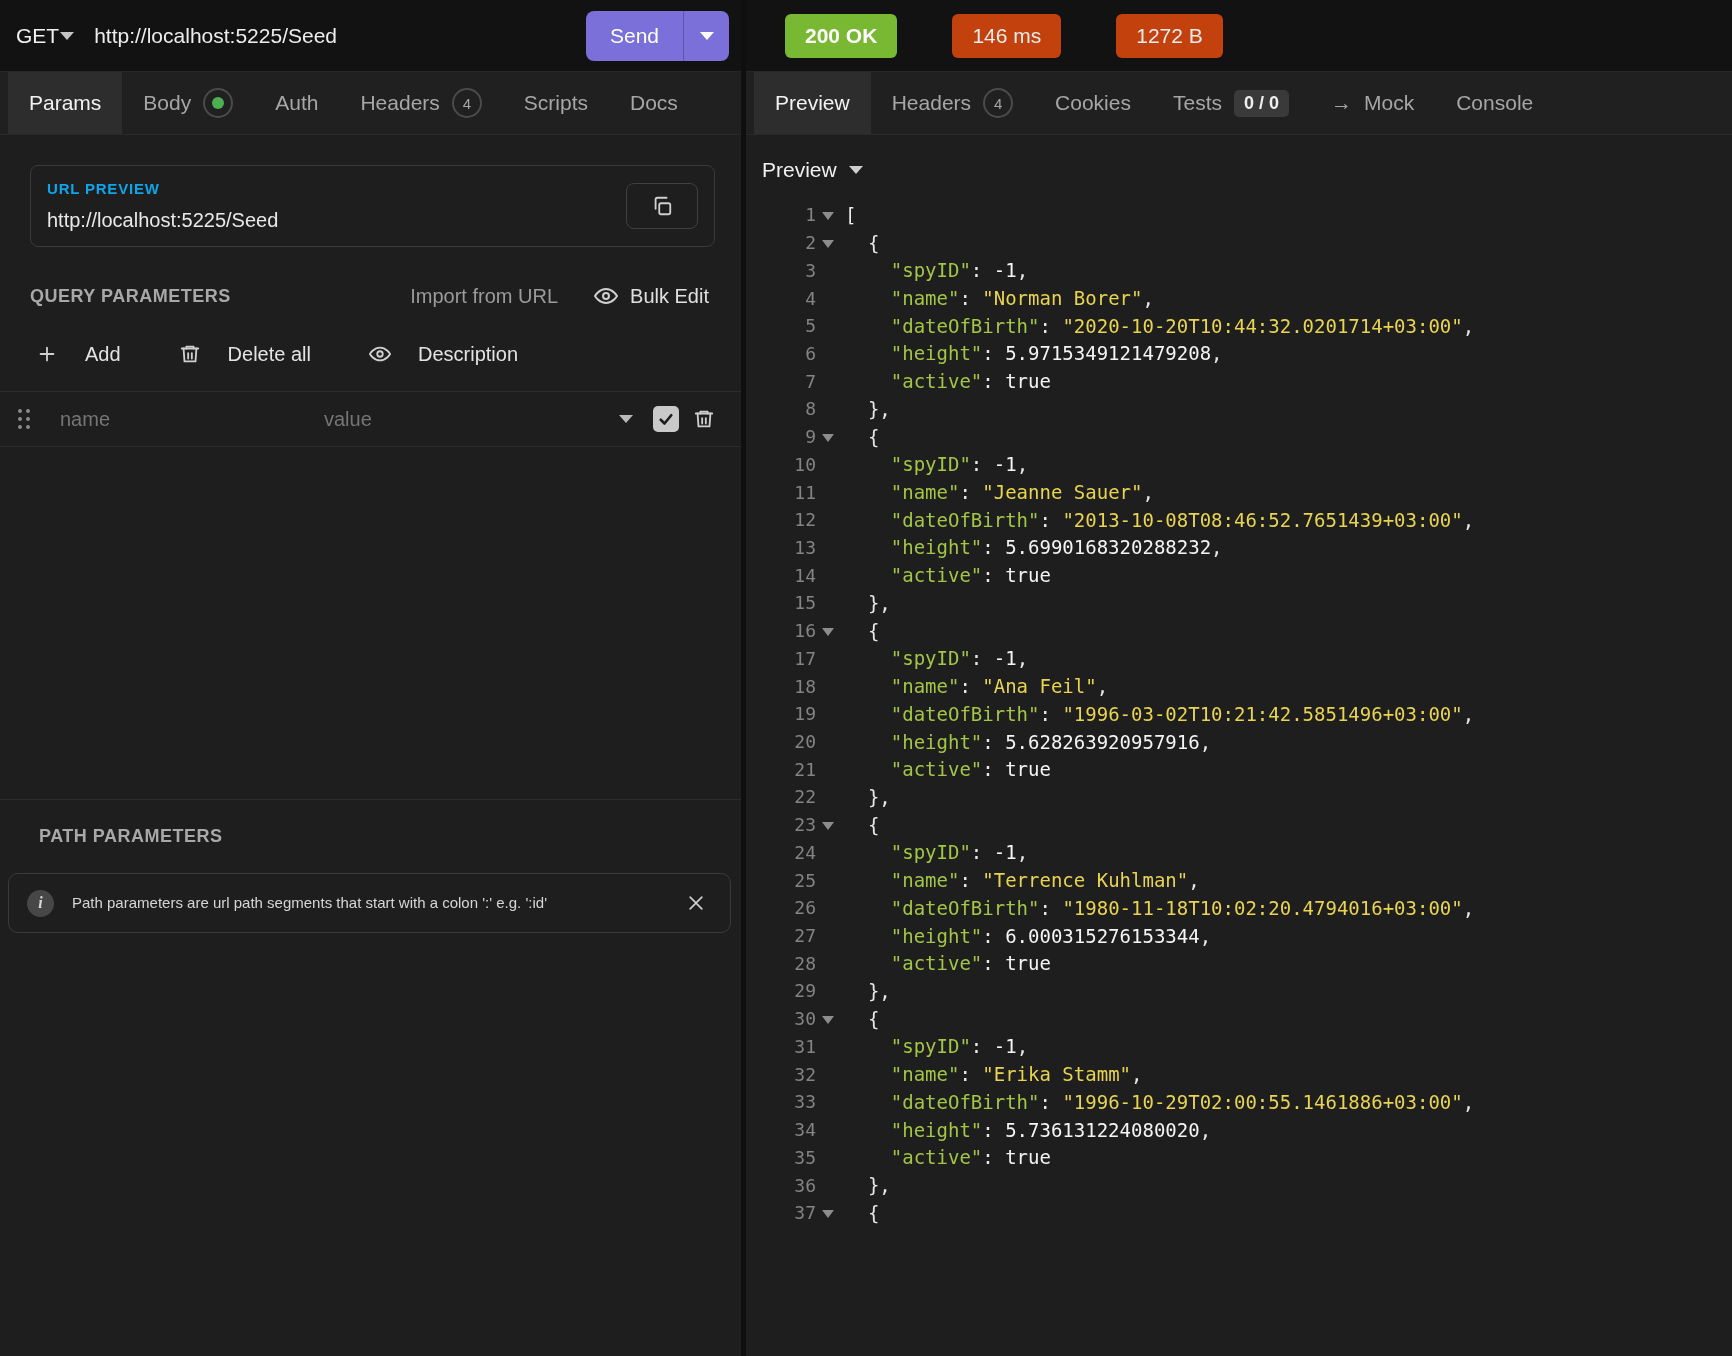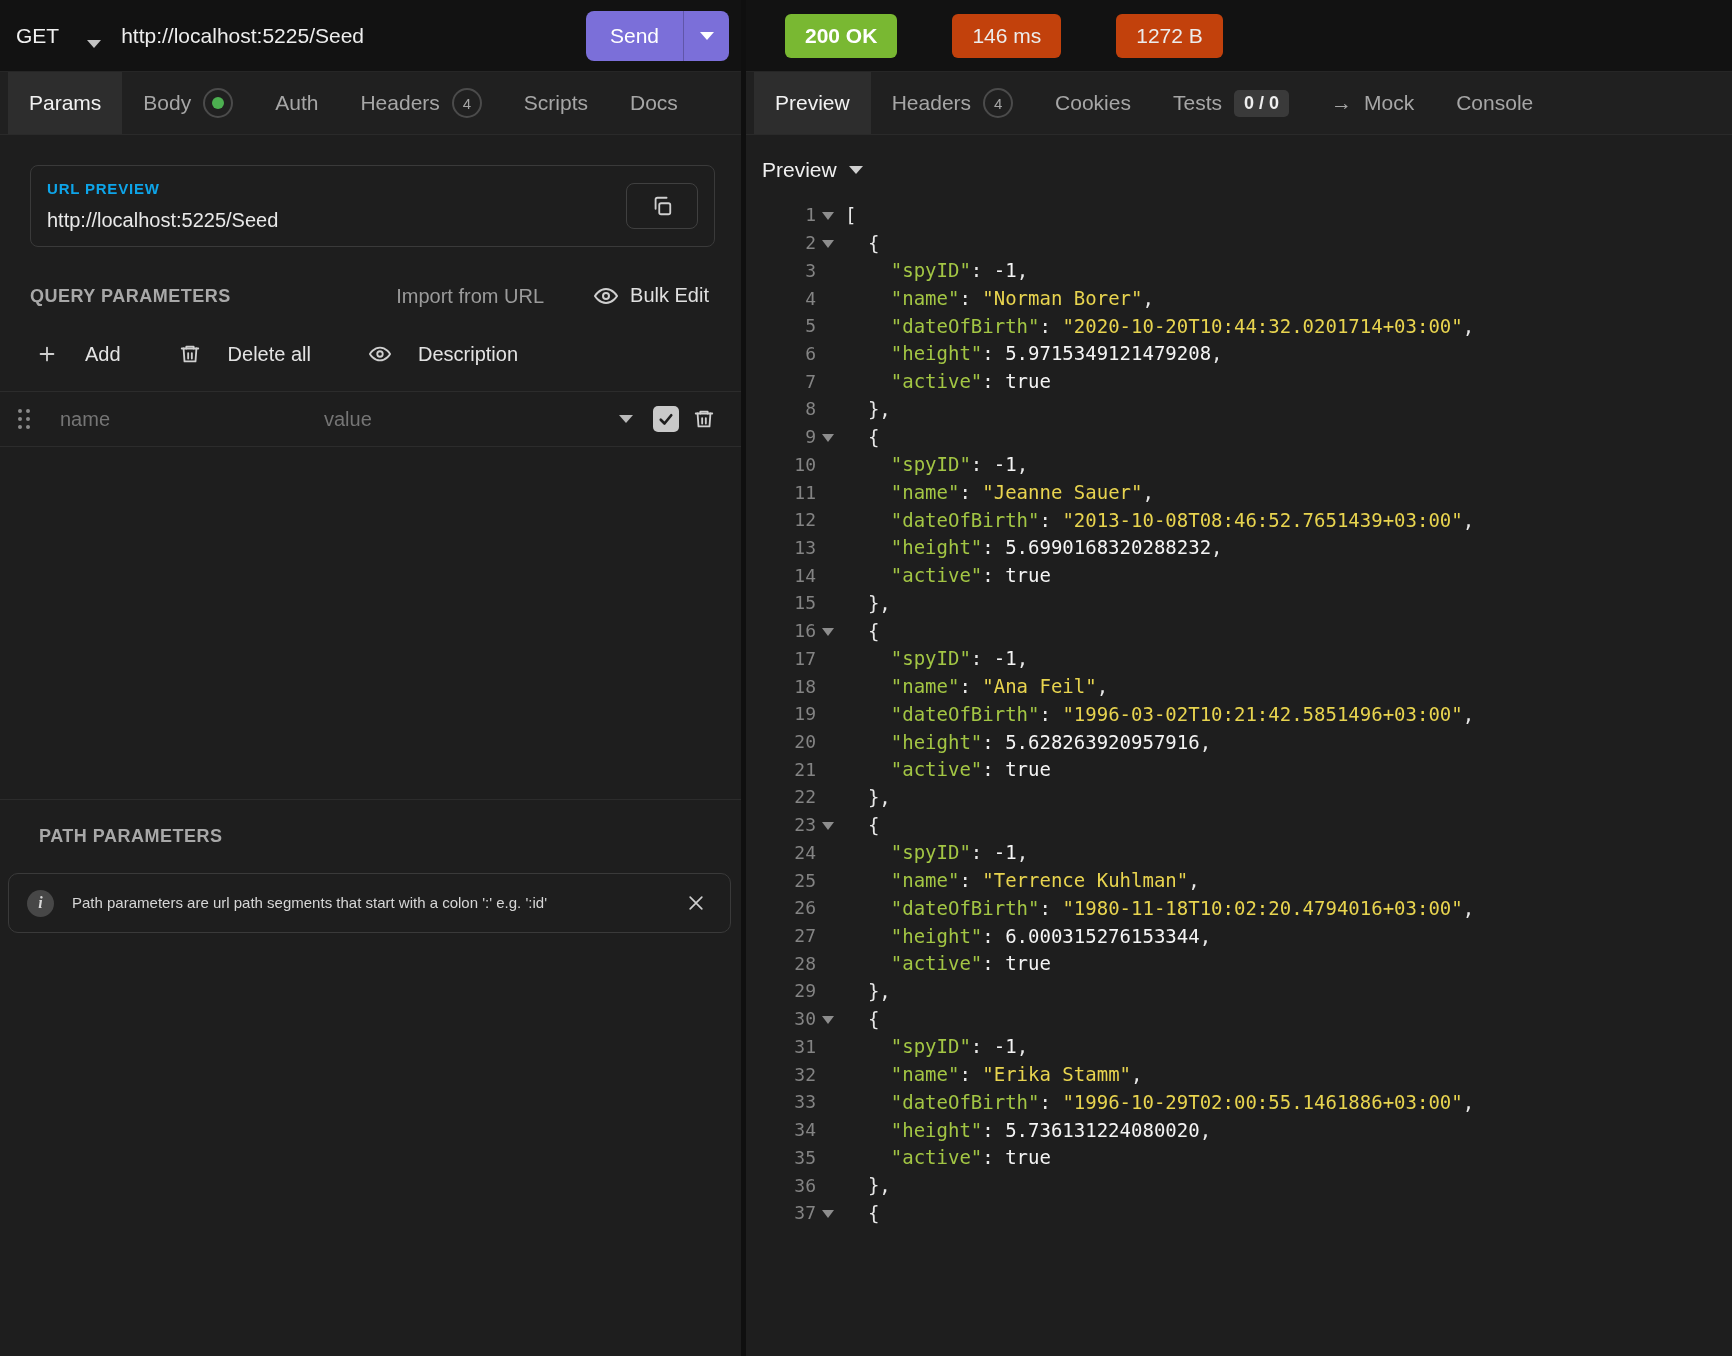--- a/index.html
+++ b/index.html
@@ -12,21 +12,21 @@
   .left-panel { width:741px; flex:none; display:flex; flex-direction:column; background:#1e1e1e; }
   .v-divider { width:5px; flex:none; background:#0f0f0f; }
   .right-panel { flex:1; min-width:0; display:flex; flex-direction:column; background:#1e1e1e; }
 
   
   .topbar {
     height:72px; flex:none; background:#121212; border-bottom:1px solid #262626;
     display:flex; align-items:center;
   }
   .req-topbar { padding:0 12px 0 16px; }
-  .method { display:flex; align-items:flex-end; gap:28px; font-size:21px; color:#f0f0f0; cursor:pointer; }
+  .method { display:flex; align-items:center; gap:1px; font-size:21px; color:#f0f0f0; cursor:pointer; }
   .caret { display:inline-block; width:0; height:0; border-left:7px solid transparent; border-right:7px solid transparent; border-top:8px solid currentColor; }
   .method .caret { color:#c3c3c3; }
   .url-text { margin-left:20px; flex:1; font-size:21px; color:#ededed; white-space:nowrap; overflow:hidden; }
   .send-btn { height:50px; border-radius:8px; background:#7b6fd9; display:flex; align-items:stretch; overflow:hidden; cursor:pointer; }
   .send-main { padding:0 24px; display:flex; align-items:center; font-size:21px; color:#ffffff; }
   .send-caret-part { width:46px; display:flex; align-items:center; justify-content:center; border-left:1px solid rgba(0,0,0,.22); color:#fff; }
 
   
   .tabrow {
     height:63px; flex:none; background:#202020; border-bottom:1px solid #2a2a2a;
@@ -43,23 +43,23 @@
   
   .left-content { flex:1; display:flex; flex-direction:column; overflow:hidden; }
   .url-box { margin:30px 26px 0 30px; border:1px solid #3a3a3a; border-radius:8px; padding:14px 16px; display:flex; align-items:center; }
   .url-box-col { flex:1; min-width:0; }
   .url-box-label { font-size:15px; font-weight:700; letter-spacing:.8px; color:#0ea5e9; margin-bottom:12px; }
   .url-box-url { font-size:20px; color:#e9e9e9; white-space:nowrap; overflow:hidden; }
   .copy-btn { width:72px; height:46px; border:1px solid #404040; border-radius:8px; background:transparent; display:flex; align-items:center; justify-content:center; color:#cfcfcf; cursor:pointer; flex:none; }
 
   .qp-head { display:flex; align-items:center; margin:36px 26px 0 30px; }
   .qp-title { font-size:18px; font-weight:700; letter-spacing:.5px; color:#a8a8a8; }
-  .qp-right { margin-left:auto; display:flex; align-items:center; gap:38px; }
+  .qp-right { margin-left:auto; display:flex; align-items:center; gap:24px; }
   .import-btn { font-size:20px; color:#9b9b9b; cursor:pointer; background:none; border:none; font-family:inherit; }
-  .bulk-btn { font-size:20px; color:#e0e0e0; display:flex; gap:12px; align-items:flex-start; cursor:pointer; background:none; border:none; font-family:inherit; }
+  .bulk-btn { font-size:20px; color:#e0e0e0; display:flex; gap:12px; align-items:center; cursor:pointer; background:none; border:none; font-family:inherit; }
 
   .qp-actions { display:flex; align-items:center; gap:46px; margin:30px 26px 0 30px; height:30px; }
   .action { display:flex; align-items:center; gap:27px; font-size:20px; color:#e3e3e3; cursor:pointer; background:none; border:none; font-family:inherit; }
   .action svg, .bulk-btn svg { color:#cfcfcf; }
 
   .param-row {
     display:flex; align-items:center; height:56px; margin-top:22px;
     border-top:1px solid #2c2c2c; border-bottom:1px solid #2c2c2c;
     padding:0 26px 0 18px; gap:14px;
   }

